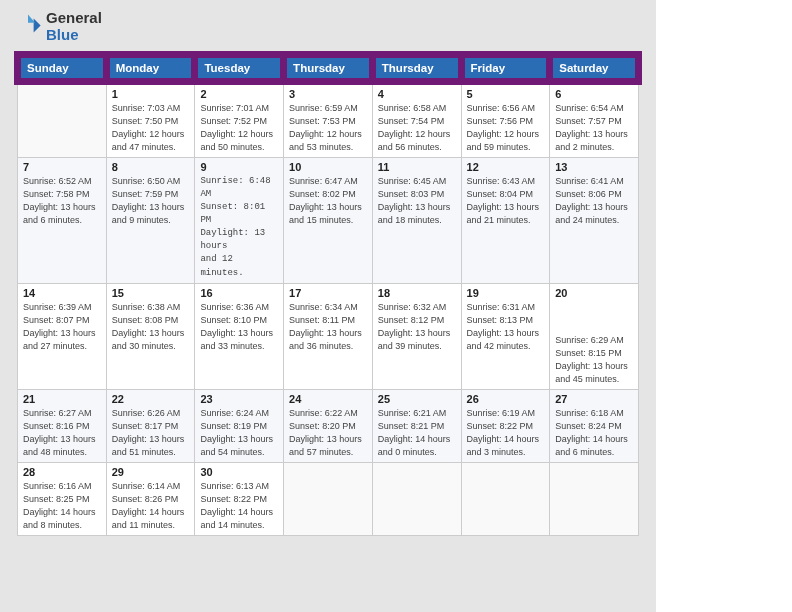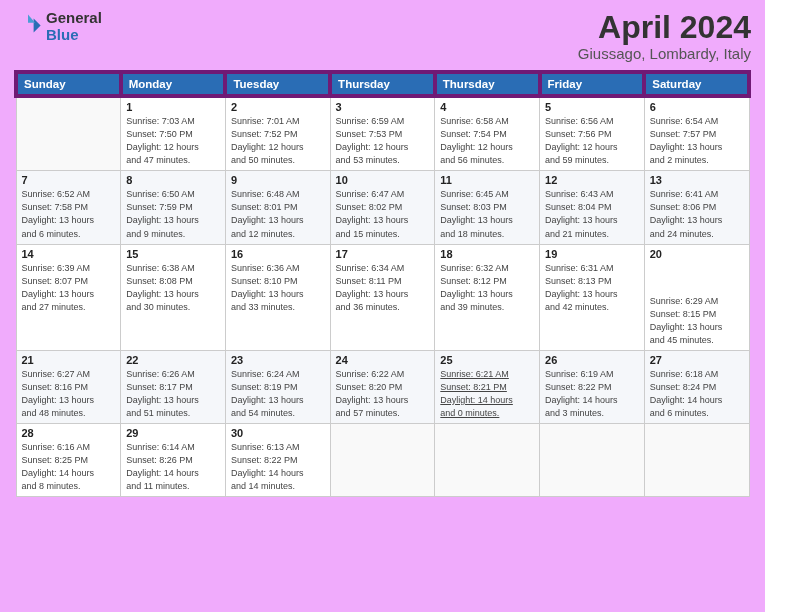--- a/index.html
+++ b/index.html
@@ -4,23 +4,23 @@
   <style>
     * { margin: 0; padding: 0; box-sizing: border-box; }
     body {
       font-family: Arial, sans-serif;
       background: #fff;
       width: 792px;
       height: 612px;
       overflow: hidden;
     }
     .page {
-      width: 765px;
+      width: 656px;
       height: 612px;
-      background: #f0abfc;
+      background: #e5e5e5;
       padding: 10px 14px 10px 14px;
     }
     .header {
       display: flex;
       justify-content: space-between;
       align-items: flex-start;
       margin-bottom: 8px;
     }
     .logo {
       display: flex;
@@ -64,21 +64,21 @@
       width: 100%;
       border-collapse: collapse;
     }
     .calendar th {
       background: #2a6db5;
       color: #fff;
       font-size: 11.5px;
       font-weight: bold;
       padding: 4px 6px;
       text-align: left;
-      border: 4px solid #701a75;
+      border: 7px solid #701a75;
     }
     .calendar td {
       border: 1px solid #ccc;
       vertical-align: top;
       padding: 3px 5px;
       width: calc(100% / 7);
       min-height: 70px;
       font-size: 9.5px;
       color: #333;
       background: #fff;
@@ -109,24 +109,20 @@
   <div class="header">
     <div class="logo">
       <svg class="logo-icon" viewBox="0 0 40 40">
         <polygon points="28,8 38,18 28,28" fill="#2a6db5"></polygon>
         <polygon points="20,2 30,14 20,14" fill="#4a9dd5"></polygon>
       </svg>
       <div class="logo-text">
         <span class="logo-general">General</span>
         <span class="logo-blue">Blue</span>
       </div>
-    </div>
-    <div class="title-block">
-      <h1>April 2024</h1>
-      <h2>Giussago, Lombardy, Italy</h2>
     </div>
   </div>
 
   <table class="calendar">
     <thead>
       <tr>
         <th>Sunday</th>
         <th>Monday</th>
         <th>Tuesday</th>
         <th>Thursday</th>
@@ -191,21 +187,21 @@
           </td>
           <td>
             <span class="day-num">8</span>
             <div class="day-info" style="white-space: pre-line;">Sunrise: 6:50 AM
 Sunset: 7:59 PM
 Daylight: 13 hours
 and 9 minutes.</div>
           </td>
           <td>
             <span class="day-num">9</span>
-            <div class="day-info" style="white-space: pre-line;">Sunrise: 6:48 AM
+            <div class="day-info" style="white-space: pre-line; font-family: Liberation Mono, monospace;">Sunrise: 6:48 AM
 Sunset: 8:01 PM
 Daylight: 13 hours
 and 12 minutes.</div>
           </td>
           <td>
             <span class="day-num">10</span>
             <div class="day-info" style="white-space: pre-line;">Sunrise: 6:47 AM
 Sunset: 8:02 PM
 Daylight: 13 hours
 and 15 minutes.</div>
@@ -307,21 +303,21 @@
           </td>
           <td>
             <span class="day-num">24</span>
             <div class="day-info" style="white-space: pre-line;">Sunrise: 6:22 AM
 Sunset: 8:20 PM
 Daylight: 13 hours
 and 57 minutes.</div>
           </td>
           <td>
             <span class="day-num">25</span>
-            <div class="day-info" style="white-space: pre-line; text-decoration: underline;">Sunrise: 6:21 AM
+            <div class="day-info" style="white-space: pre-line;">Sunrise: 6:21 AM
 Sunset: 8:21 PM
 Daylight: 14 hours
 and 0 minutes.</div>
           </td>
           <td>
             <span class="day-num">26</span>
             <div class="day-info" style="white-space: pre-line;">Sunrise: 6:19 AM
 Sunset: 8:22 PM
 Daylight: 14 hours
 and 3 minutes.</div>

